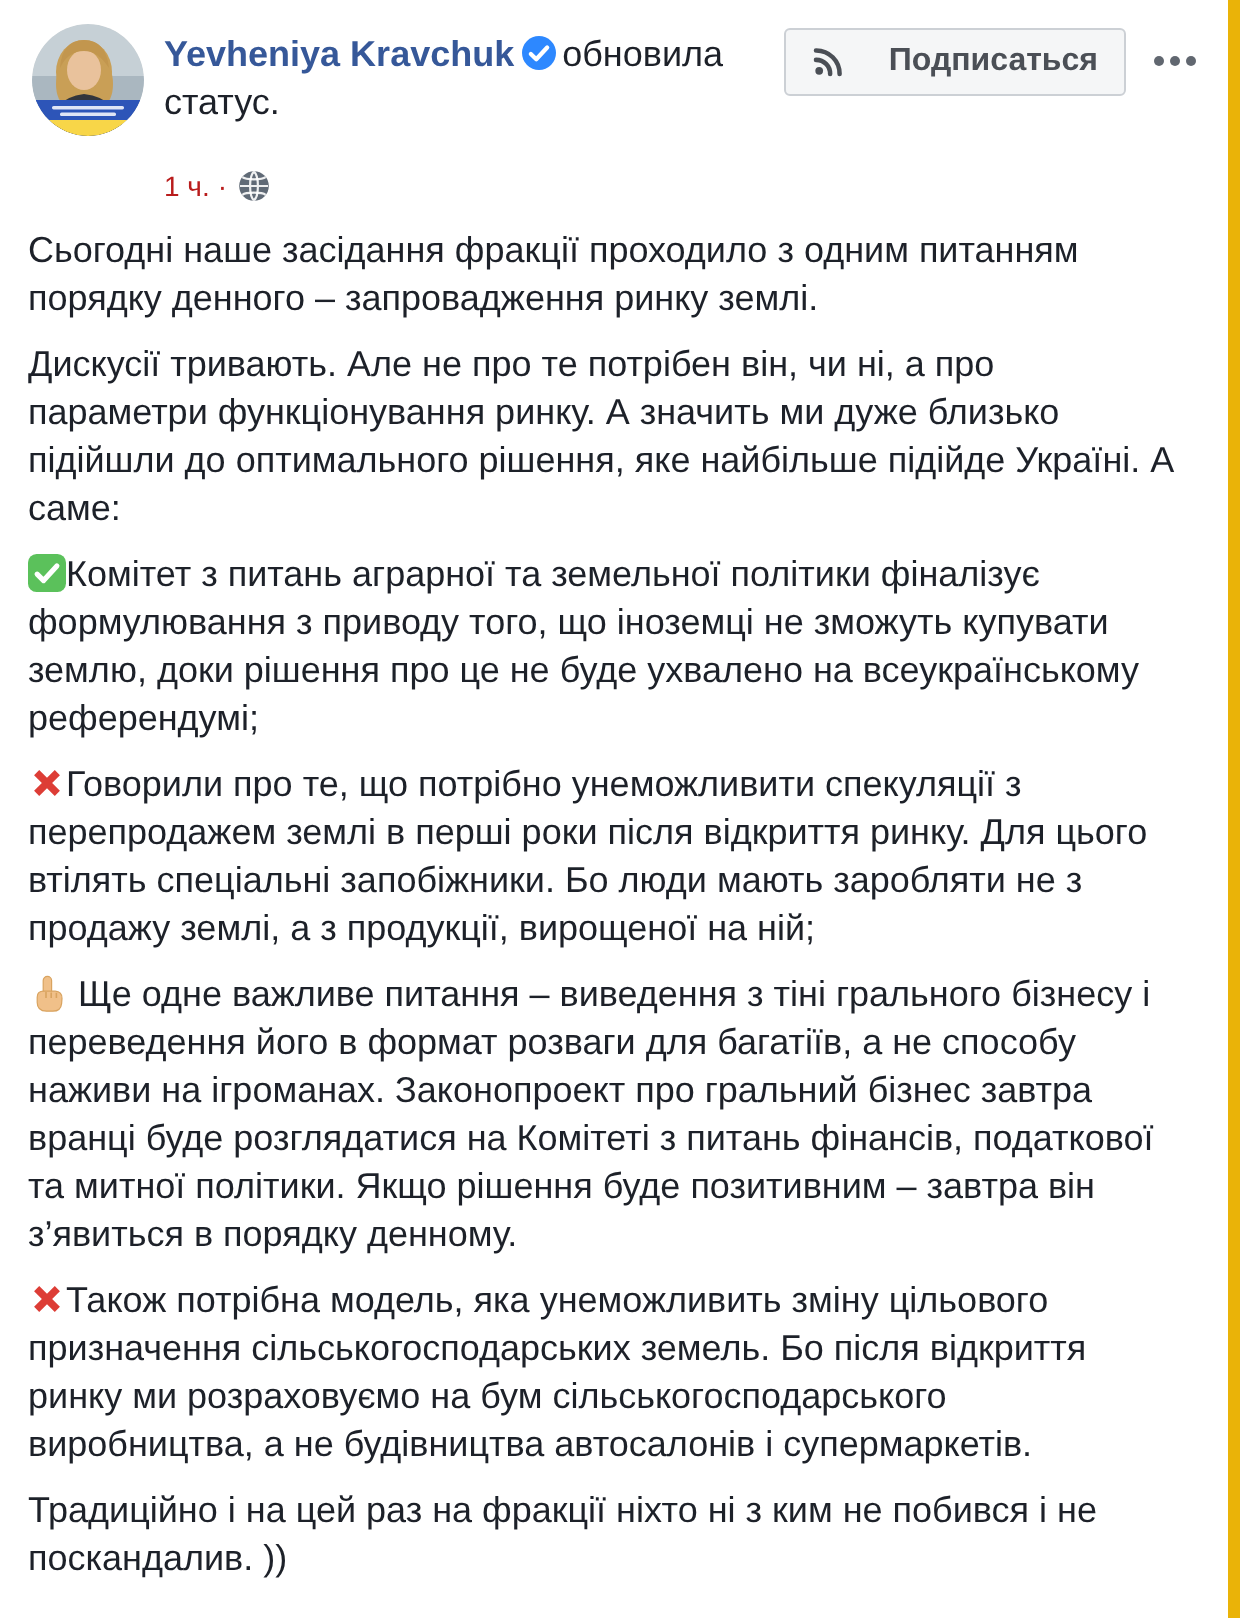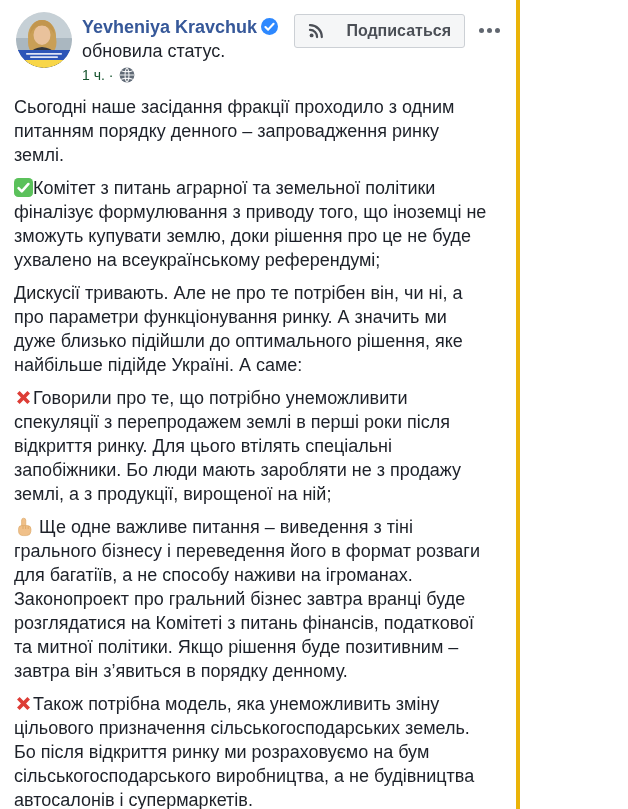--- a/index.html
+++ b/index.html
@@ -9,24 +9,24 @@
   }
   body {
     width: 628px;
     height: 809px;
     overflow: hidden;
     font-family: "Liberation Sans", sans-serif;
     -webkit-font-smoothing: antialiased;
   }
   .post-card {
     position: relative;
-    width: 520px;
+    width: 620px;
     height: 809px;
     background: #ffffff;
-    border-right: 4px solid #eab308;
+    border-right: 6px solid #eab308;
     box-sizing: border-box;
   }
   
   .post-header {
     display: flex;
     align-items: flex-start;
     padding: 12px 12px 4px 16px;
   }
   .avatar-wrap {
     flex: 0 0 56px;
@@ -57,23 +57,23 @@
   }
   .verified {
     display: inline-block;
     width: 17px;
     height: 17px;
     vertical-align: -2px;
     margin: 0 3px 0 4px;
   }
   .verified svg { display: block; }
   .meta-line {
-    margin-top: 4px;
+    margin-top: 22px;
     font-size: 14px;
-    color: #14532d;
+    color: #b91c1c;
     display: flex;
     align-items: center;
   }
   .meta-time { cursor: pointer; }
   .meta-sep { margin: 0 5px 0 4px; }
   .globe { display: inline-block; width: 16px; height: 16px; }
   .globe svg { display: block; }
   
   .header-actions {
     display: flex;
@@ -201,26 +201,26 @@
         <i></i>
         <i></i>
       </button>
     </div>
   </div>
 
   <div class="post-body">
 
     <p><span>Сьогодні наше засідання фракції проходило з одним питанням порядку денного – запровадження ринку землі.</span></p>
 
+    <p><span>Дискусії тривають. Але не про те потрібен він, чи ні, а про параметри функціонування ринку. А значить ми дуже близько підійшли до оптимального рішення, яке найбільше підійде Україні. А саме:</span></p>
+
     <p><span class="emoji"><svg viewBox="0 0 20 20">
             <rect width="20" height="20" rx="4.5" fill="#5bc15b"></rect>
             <path d="M4.8 10.6 L8.2 14 L15.2 6.3" stroke="#ffffff" stroke-width="2.7" fill="none" stroke-linecap="round" stroke-linejoin="round"></path>
           </svg></span><span>Комітет з питань аграрної та земельної політики фіналізує формулювання з приводу того, що іноземці не зможуть купувати землю, доки рішення про це не буде ухвалено на всеукраїнському референдумі;</span></p>
-
-    <p><span>Дискусії тривають. Але не про те потрібен він, чи ні, а про параметри функціонування ринку. А значить ми дуже близько підійшли до оптимального рішення, яке найбільше підійде Україні. А саме:</span></p>
 
 
     <p><span class="emoji"><svg viewBox="0 0 20 20">
             <path d="M3.2 5.9 L5.9 3.2 L10 7.3 L14.1 3.2 L16.8 5.9 L12.7 10 L16.8 14.1 L14.1 16.8 L10 12.7 L5.9 16.8 L3.2 14.1 L7.3 10 Z" fill="#dd3d36"></path>
           </svg></span><span>Говорили про те, що потрібно унеможливити спекуляції з перепродажем землі в перші роки після відкриття ринку. Для цього втілять спеціальні запобіжники. Бо люди мають заробляти не з продажу землі, а з продукції, вирощеної на ній;</span></p>
 
     <p><span class="emoji point"><svg viewBox="0 0 20 20">
             <g stroke="#d9a35f" stroke-width="0.6">
               <rect x="7.6" y="1.2" width="4.2" height="11" rx="2.1" fill="#f0c089"></rect>
               <path d="M4.6 11.6 Q4.6 8.6 7.8 8.6 L13.6 8.6 Q17 8.8 17 12.2 L16.8 14.8 Q16.4 18.6 12.4 18.6 L9.2 18.6 Q4.6 18.4 4.6 14.2 Z" fill="#f0c089"></path>

